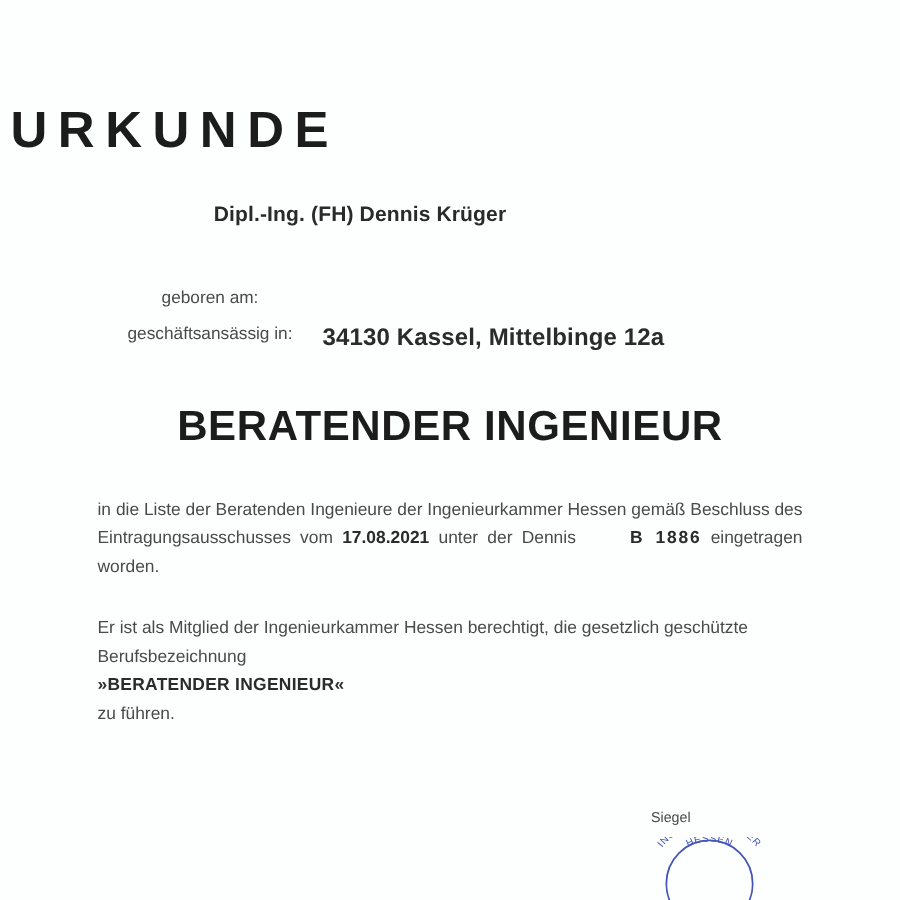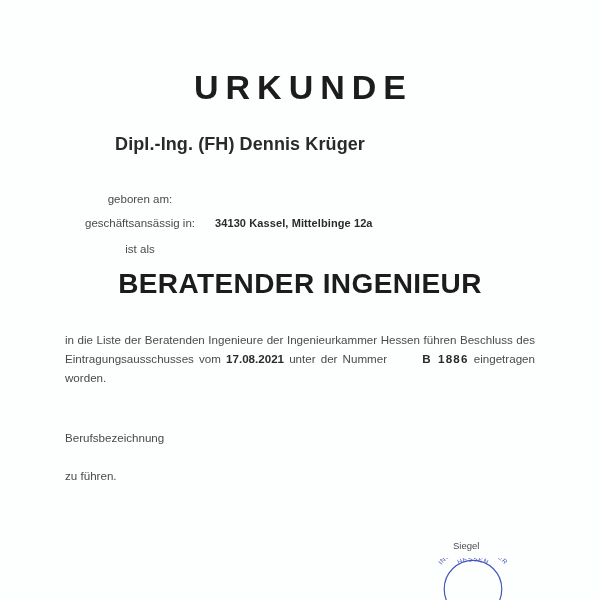--- a/index.html
+++ b/index.html
@@ -21,34 +21,33 @@
     height: 600px;
     background: #fdfefe;
   }
 
   
   .doc-title {
     position: absolute;
     top: 68px;
     left: 0;
     width: 600px;
-    text-align: center;
     font-size: 34px;
     font-weight: bold;
     letter-spacing: 7px;
     color: #1c1c1c;
     text-indent: 7px;
   }
   .holder-name {
     position: absolute;
     top: 134px;
     left: 0;
     width: 480px;
     text-align: center;
-    font-size: 18px;
+    font-size: 14px;
     font-weight: bold;
     color: #2a2a2a;
     letter-spacing: 0.1px;
   }
 
   
   .field-row {
     position: absolute;
     left: 65px;
     width: 470px;
@@ -58,21 +57,21 @@
   .field-row .f-label {
     display: inline-block;
     width: 150px;
     vertical-align: top;
     text-align: center;
   }
   .field-row .f-value {
     display: inline-block;
     font-weight: bold;
     color: #2b2b2b;
-    font-size: 11px;
+    font-size: 16px;
     letter-spacing: 0.1px;
   }
   #row-born   { top: 193px; }
   #row-office { top: 217px; }
   #row-isas   { top: 243px; }
 
   
   .role-heading {
     position: absolute;
     top: 268px;
@@ -146,21 +145,21 @@
     left: 0;
     font-size: 11.3px;
     color: #4a4a4a;
     white-space: nowrap;
   }
 
   
   .seal-label {
     position: absolute;
     top: 540px;
-    left: 453px;
+    left: 434px;
     font-size: 9.5px;
     color: #4a4a4a;
     text-align: right;
   }
   .seal-stamp {
     position: absolute;
     top: 558px;
     left: 408px;
     width: 130px;
     height: 42px;
@@ -177,34 +176,31 @@
   <div class="holder-name">Dipl.-Ing. (FH) Dennis Krüger</div>
 
   <div class="field-row" id="row-born">
     <span class="f-label">geboren am:</span><span class="f-value"></span>
   </div>
 
   <div class="field-row" id="row-office">
     <span class="f-label">geschäftsansässig in:</span><span class="f-value">34130 Kassel, Mittelbinge 12a</span>
   </div>
 
-  <div class="field-row" id="row-isas">
-    <span class="f-label">ist als</span><span class="f-value"></span>
-  </div>
 
   <div class="role-heading">BERATENDER INGENIEUR</div>
 
   <div class="body-para" id="para-registration">
-    <span>in die Liste der Beratenden Ingenieure der Ingenieurkammer Hessen führen Beschluss des Eintragungsausschusses vom </span><b>17.08.2021</b><span> unter der Nummer </span><span class="reg-number">B 1886</span><span> eingetragen worden.</span>
+    <span>in die Liste der Beratenden Ingenieure der Ingenieurkammer Hessen gemäß Beschluss des Eintragungsausschusses vom </span><b>17.08.2021</b><span> unter der Dennis </span><span class="reg-number">B 1886</span><span> eingetragen worden.</span>
   </div>
 
   <div class="body-para" id="para-entitlement">
-    <br>
+    <span>Er ist als Mitglied der Ingenieurkammer Hessen berechtigt, die gesetzlich geschützte</span><br>
     <span>Berufsbezeichnung</span><br>
-    <br>
+    <span class="quoted-title">»BERATENDER INGENIEUR«</span><br>
     <span>zu führen.</span>
   </div>
 
 
 
   <div class="seal-label">Siegel</div>
 
   <div class="seal-stamp">
     <svg width="130" height="42" viewBox="0 0 130 54">
       <defs>

